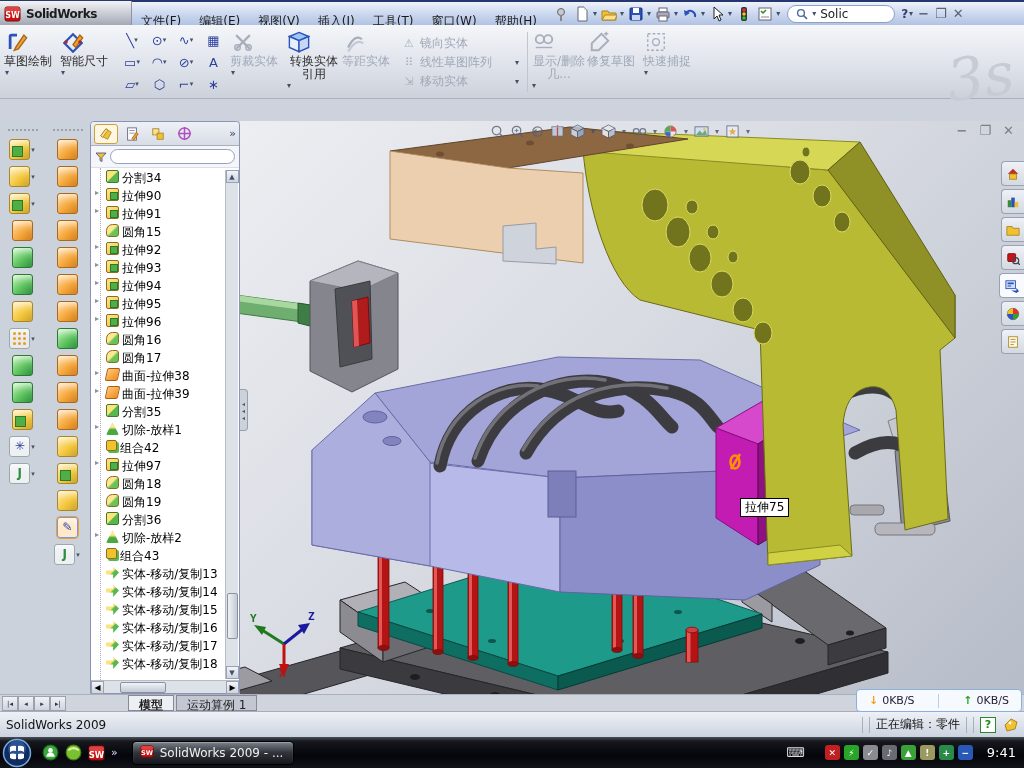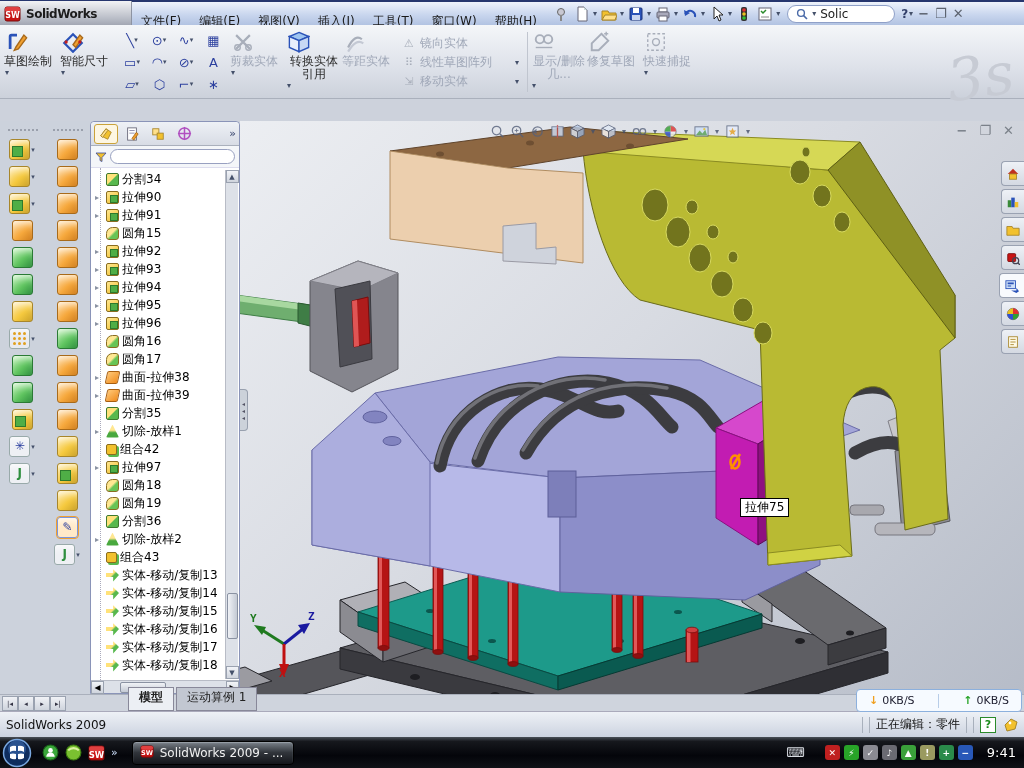--- a/index.html
+++ b/index.html
@@ -70,21 +70,21 @@
     background:#fff;border:1px solid #8a94b8;border-radius:4px 4px 0 0;display:flex;flex-direction:column;}
   .fm-tabs{height:24px;background:linear-gradient(#eef1f6,#d8dce5);border-bottom:1px solid #aab0bc;
     display:flex;align-items:center;padding:0 3px;gap:2px;border-radius:4px 4px 0 0;}
   .fm-tab{width:24px;height:20px;display:flex;align-items:center;justify-content:center;border-radius:3px;cursor:pointer;}
   .fm-tab.active{background:#fdf6e2;border:1px solid #caa23a;}
   .fm-more{margin-left:auto;color:#33406a;font-size:11px;cursor:pointer;}
   .filter-row{height:22px;display:flex;align-items:center;gap:3px;padding:2px 4px;background:#f4f6f9;border-bottom:1px solid #dde;}
   .filter-input{flex:1;height:15px;border:1px solid #98a0c0;border-radius:8px;background:#fff;}
   .tree{flex:1;overflow:hidden;position:relative;padding:2px 0 0 4px;}
   .tree::before{content:"";position:absolute;left:9px;top:0;bottom:0;border-left:1px dotted #aab;}
-  .trow{height:18px;display:flex;align-items:center;gap:3px;white-space:nowrap;cursor:pointer;color:#000;}
+  .trow{height:18px;display:flex;gap:3px;white-space:nowrap;cursor:pointer;color:#000;}
   .exp{width:8px;font-size:8px;color:#8890a0;flex:none;}
   .ti{width:13px;height:13px;border-radius:2px;flex:none;border:1px solid #8a6d1f;}
   .ti-split{background:linear-gradient(135deg,#ffe27a 49%,#58b84e 51%);border-color:#3f7a2e;}
   .ti-extrude{background:linear-gradient(145deg,#ffe792,#f2c12e);position:relative;}
   .ti-extrude::after{content:"";position:absolute;left:3px;top:3px;width:6px;height:6px;background:#4fae46;border:1px solid #2d7a2d;}
   .ti-fillet{background:linear-gradient(135deg,#ffe792 45%,#67c455 60%);border-radius:50% 3px 3px 3px;}
   .ti-surface{background:linear-gradient(135deg,#ffc878,#f08c1e);border-color:#a85e10;transform:skewX(-12deg);}
   .ti-loftcut{background:linear-gradient(180deg,#ffe792 40%,#49a83e 60%);clip-path:polygon(50% 0,100% 100%,0 100%);border:none;}
   .ti-combine{background:#f2c12e;box-shadow:2px 2px 0 0 #58b84e;width:11px;height:11px;}
   .ti-move{background:linear-gradient(135deg,#ffe27a 45%,#58b84e 55%);clip-path:polygon(0 35%,55% 35%,55% 5%,100% 50%,55% 100%,55% 65%,0 65%);border:none;}
@@ -119,21 +119,21 @@
     font-size:11px;color:#223;z-index:30;}
   .netmon .half{display:flex;align-items:center;gap:4px;}
   .net-sep{width:1px;height:14px;background:#b8cde8;}
   .arr-d{color:#f0a020;font-weight:bold;}
   .arr-u{color:#28a428;font-weight:bold;}
   
   .mtabs{position:absolute;left:0;top:694px;width:1024px;height:17px;background:#cfd4dd;
     border-top:1px solid #aab0bc;display:flex;align-items:flex-end;}
   .navbtn{width:16px;height:15px;background:linear-gradient(#f0f2f6,#cfd4dd);border:1px solid #9aa2b0;
     display:flex;align-items:center;justify-content:center;font-size:7px;color:#334;cursor:pointer;}
-  .mtab{padding:1px 10px 0;height:24px;border:1px solid #889;cursor:pointer;color:#222;background:#c2c7d1;margin-left:2px;}
+  .mtab{padding:1px 10px 0;height:16px;border:1px solid #889;cursor:pointer;color:#222;background:#c2c7d1;margin-left:2px;}
   .mtab.active{background:#eceff4;font-weight:bold;}
   
   .statusbar{position:absolute;left:0;top:711px;width:1024px;height:26px;
     background:linear-gradient(#eef1f6,#ccd3e0);border-top:1px solid #aab;display:flex;align-items:center;color:#111;}
   .sb-right{margin-left:auto;display:flex;align-items:center;gap:6px;padding-right:4px;}
   .sb-sep{width:1px;height:16px;background:#a8b0bc;}
   .qbox{width:16px;height:16px;border:1px solid #2a8a2a;background:#fff;color:#1a8a1a;font-weight:bold;
     display:flex;align-items:center;justify-content:center;font-size:11px;}
   
   .taskbar{position:absolute;left:0;top:737px;width:1024px;height:31px;

